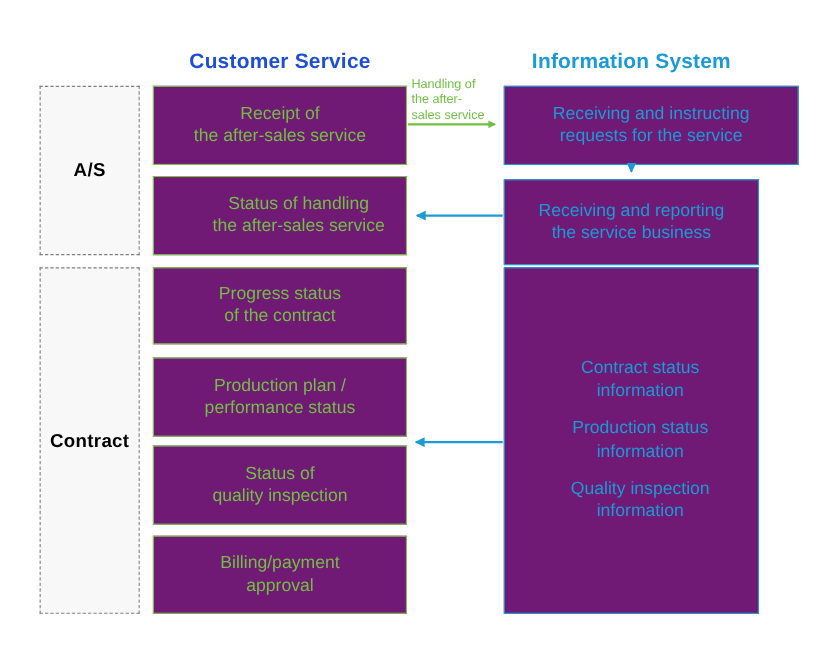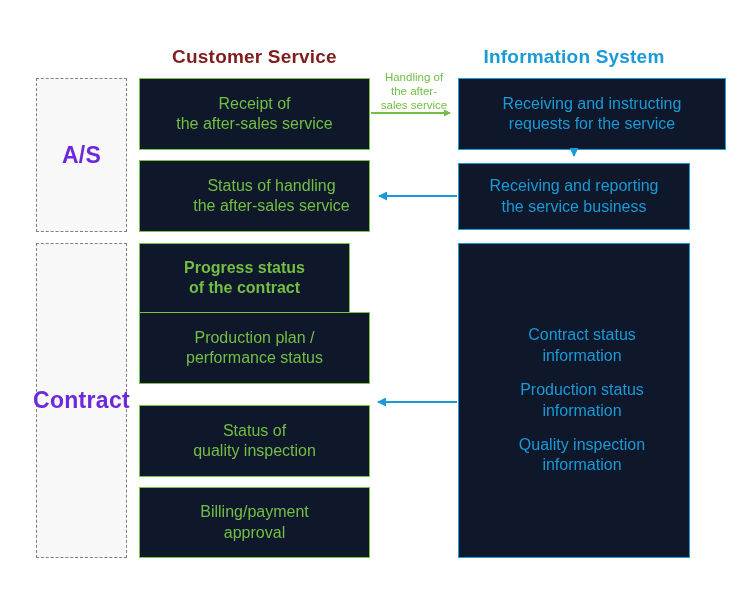--- a/index.html
+++ b/index.html
@@ -23,52 +23,52 @@
     font-size: 19px;
     font-weight: bold;
     letter-spacing: 0.2px;
     text-align: center;
     white-space: nowrap;
   }
   #header-customer-service {
     left: 139px;
     top: 46px;
     width: 231px;
-    color: #7f1d1d;
+    color: #1d4ed8;
   }
   #header-information-system {
     left: 458px;
     top: 46px;
     width: 232px;
     color: #1a9ad7;
   }
 
   
   .lane {
     position: absolute;
     border: 1px dashed #808080;
     background: #f8f8f8;
     display: flex;
     align-items: center;
     justify-content: center;
     box-sizing: border-box;
   }
   .lane-label {
-    font-size: 23px;
+    font-size: 17px;
     font-weight: bold;
-    color: #6d28d9;
+    color: #000000;
     letter-spacing: 0.3px;
   }
   #lane-as      { left: 36px;  top: 78px;  width: 91px; height: 154px; }
   #lane-contract{ left: 36px;  top: 243px; width: 91px; height: 315px; }
 
   
   .pbox {
     position: absolute;
-    background: #0f172a;
+    background: #701a75;
     box-sizing: border-box;
     display: flex;
     align-items: center;
     justify-content: center;
     text-align: center;
     line-height: 1.28;
   }
   .pbox .pbox-text { display: block; white-space: pre-line; }
 
   .pbox-green {
@@ -78,38 +78,37 @@
   }
   .pbox-blue {
     border: 1px solid #1a9ad7;
     color: #1a9ad7;
     font-size: 16px;
   }
 
   
   #box-receipt        { left: 139px; top: 78px;  width: 231px; height: 72px; }
   #box-status-handling{ left: 139px; top: 160px; width: 231px; height: 72px; padding-left: 34px; }
-  #box-progress       { left: 139px; top: 243px; width: 211px; height: 70px; font-weight: bold; }
-  #box-production     { left: 139px; top: 312px; width: 231px; height: 72px; }
+  #box-progress       { left: 139px; top: 243px; width: 231px; height: 70px; }
+  #box-production     { left: 139px; top: 325px; width: 231px; height: 72px; }
   #box-quality        { left: 139px; top: 405px; width: 231px; height: 72px; }
   #box-billing        { left: 139px; top: 487px; width: 231px; height: 71px; }
 
   
   #box-receiving-instructing { left: 458px; top: 78px;  width: 268px; height: 72px; }
-  #box-receiving-reporting   { left: 458px; top: 163px; width: 232px; height: 67px; }
+  #box-receiving-reporting   { left: 458px; top: 163px; width: 232px; height: 78px; }
   #box-contract-info         { left: 458px; top: 243px; width: 232px; height: 315px;
                                font-size: 16px; line-height: 1.28; }
   #box-contract-info .info-line { margin: 0 0 14px 16px; }
   #box-contract-info .info-line:last-child { margin-bottom: 0; }
 
   
   .conn-label {
     position: absolute;
     font-size: 11.5px;
-    text-align: center;
     line-height: 1.22;
     white-space: pre-line;
   }
   #label-handling {
     left: 374px; top: 70px; width: 80px;
     color: #72bf44;
   }
   #label-results {
     left: 374px; top: 140px; width: 80px;
     color: #1a9ad7;

